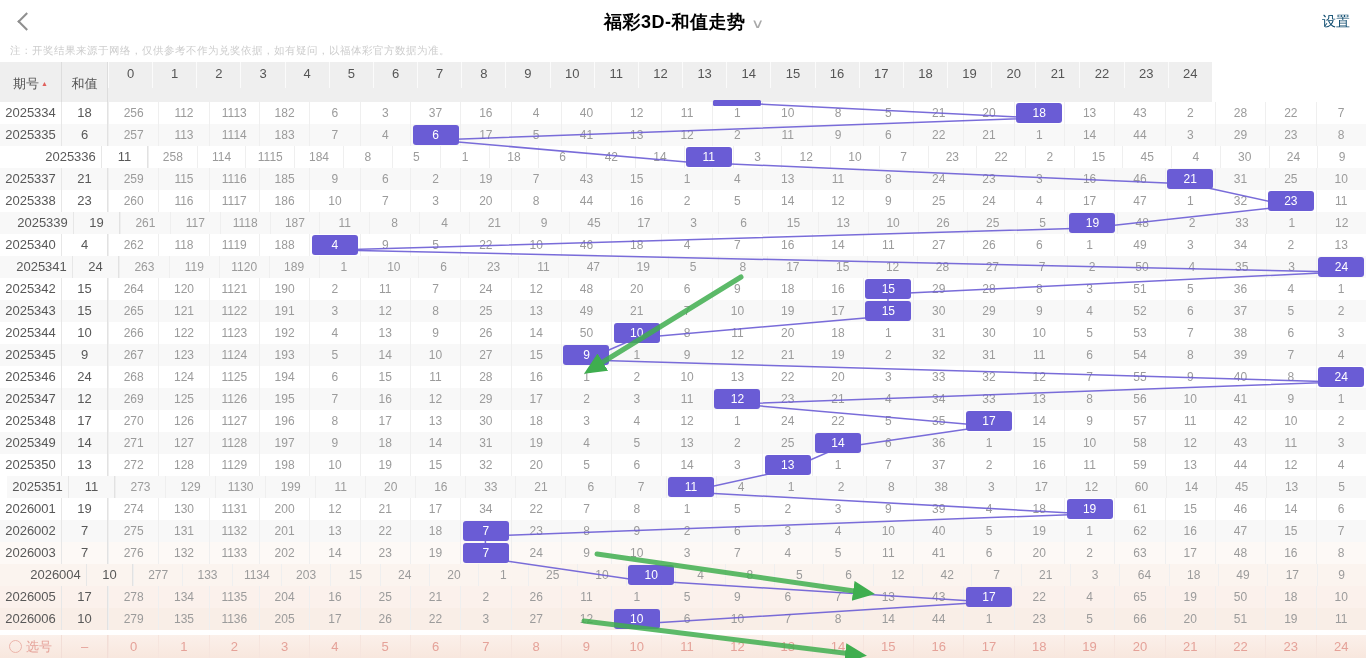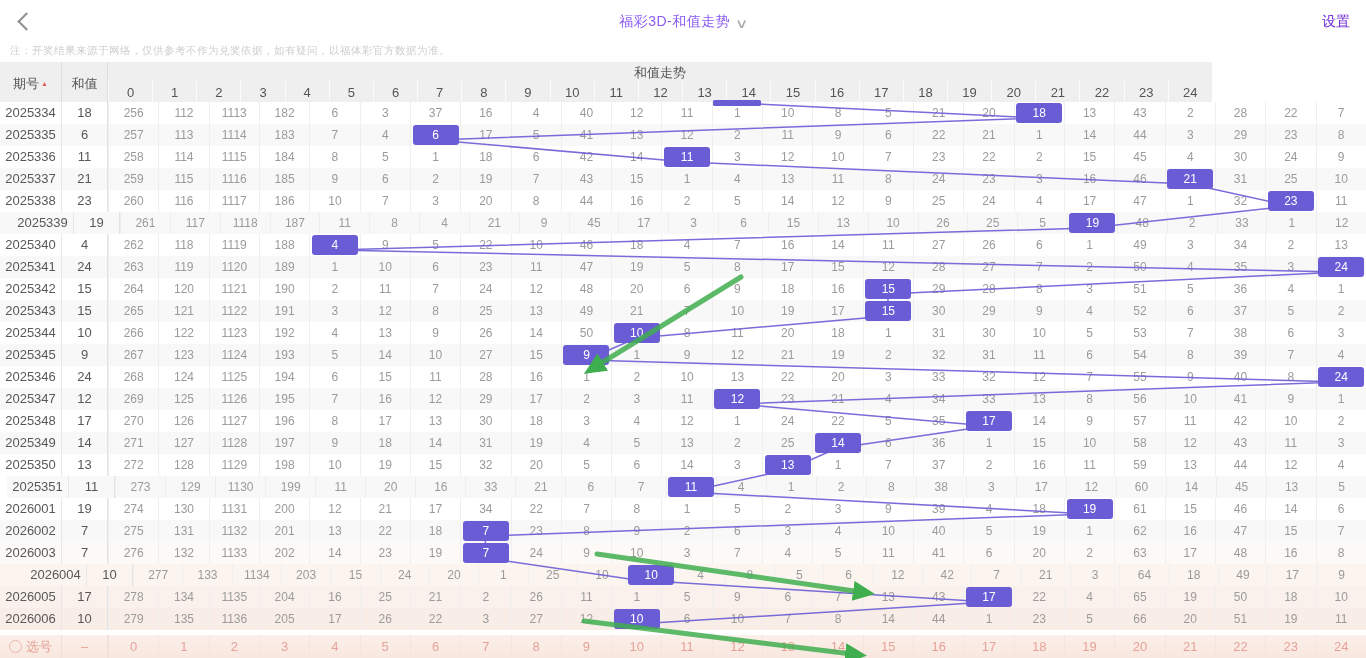--- a/index.html
+++ b/index.html
@@ -4,23 +4,23 @@
 <style>
   html,body{margin:0;padding:0;background:#fff;}
   body{width:1366px;height:658px;overflow:hidden;font-family:"Liberation Sans",sans-serif;}
   .app{position:relative;width:1366px;height:658px;background:#fff;}
 
   
   .topbar{position:absolute;top:0;left:0;right:0;height:44px;background:#fff;}
   .back{position:absolute;left:20px;top:15px;width:11px;height:11px;
         border-left:2px solid #8f8f8f;border-bottom:2px solid #8f8f8f;transform:rotate(45deg);}
   .title-wrap{position:absolute;left:0;right:0;top:0;height:44px;display:flex;align-items:center;justify-content:center;gap:7px;}
-  .title{font-size:14px;font-weight:normal;color:#8b5cf6;letter-spacing:.5px;}
+  .title{font-size:18px;font-weight:bold;color:#000000;letter-spacing:.5px;}
   .chev{font-size:13px;color:#a9a9a9;transform:scaleX(1.4);margin-top:2px;}
-  .settings{position:absolute;right:16px;top:13px;font-size:14px;color:#6d28d9;cursor:pointer;}
+  .settings{position:absolute;right:16px;top:13px;font-size:14px;color:#0c4a6e;cursor:pointer;}
   .corner{position:absolute;top:0;height:5px;background:#4e1413;}
   .corner-left{left:2px;width:15px;border-radius:0 0 2px 2px;}
   .corner-right{right:0;width:9px;border-radius:0 0 0 2px;}
 
   .note{position:absolute;top:44px;left:10px;font-size:10.5px;color:#cdcdcd;letter-spacing:.5px;}
 
   
   .thead{position:absolute;top:62px;left:0;width:1212px;height:45px;background:#efefef;display:flex;box-sizing:border-box;border-bottom:1px solid #e4e4e4;}
   .th-issue{width:62px;display:flex;align-items:center;justify-content:center;font-size:13px;color:#555;border-right:1px solid #dddddd;box-sizing:border-box;}
   .sort{font-size:7px;color:#e0605c;margin-left:2px;transform:translateY(-1px);}
@@ -68,21 +68,20 @@
 
   <div class="note">注：开奖结果来源于网络，仅供参考不作为兑奖依据，如有疑问，以福体彩官方数据为准。</div>
 
   <div class="thead">
     <div class="th-issue">
       <span>期号</span>
       <span class="sort">▲</span>
     </div>
     <div class="th-sum">和值</div>
     <div class="th-grid">
-      <div class="group-label">和值走势</div>
       <div class="num-row" id="numRow">
           <div class="num-cell">0</div>
           <div class="num-cell">1</div>
           <div class="num-cell">2</div>
           <div class="num-cell">3</div>
           <div class="num-cell">4</div>
           <div class="num-cell">5</div>
           <div class="num-cell">6</div>
           <div class="num-cell">7</div>
           <div class="num-cell">8</div>
@@ -158,21 +157,21 @@
         <div class="cell">22</div>
         <div class="cell">21</div>
         <div class="cell">1</div>
         <div class="cell">14</div>
         <div class="cell">44</div>
         <div class="cell">3</div>
         <div class="cell">29</div>
         <div class="cell">23</div>
         <div class="cell">8</div>
       </div>
-      <div class="row" style="background: rgb(255, 255, 255);">
+      <div class="row" style="background: rgb(255, 255, 255); padding-left: 40px;">
         <div class="c-issue">2025336</div>
         <div class="c-sum">11</div>
         <div class="cell">258</div>
         <div class="cell">114</div>
         <div class="cell">1115</div>
         <div class="cell">184</div>
         <div class="cell">8</div>
         <div class="cell">5</div>
         <div class="cell">1</div>
         <div class="cell">18</div>
@@ -303,21 +302,21 @@
         <div class="cell">27</div>
         <div class="cell">26</div>
         <div class="cell">6</div>
         <div class="cell">1</div>
         <div class="cell">49</div>
         <div class="cell">3</div>
         <div class="cell">34</div>
         <div class="cell">2</div>
         <div class="cell">13</div>
       </div>
-      <div class="row" style="background: rgb(248, 248, 248);">
+      <div class="row" style="background: rgb(248, 248, 248); padding-left: 11px;">
         <div class="c-issue">2025341</div>
         <div class="c-sum">24</div>
         <div class="cell">263</div>
         <div class="cell">119</div>
         <div class="cell">1120</div>
         <div class="cell">189</div>
         <div class="cell">1</div>
         <div class="cell">10</div>
         <div class="cell">6</div>
         <div class="cell">23</div>

